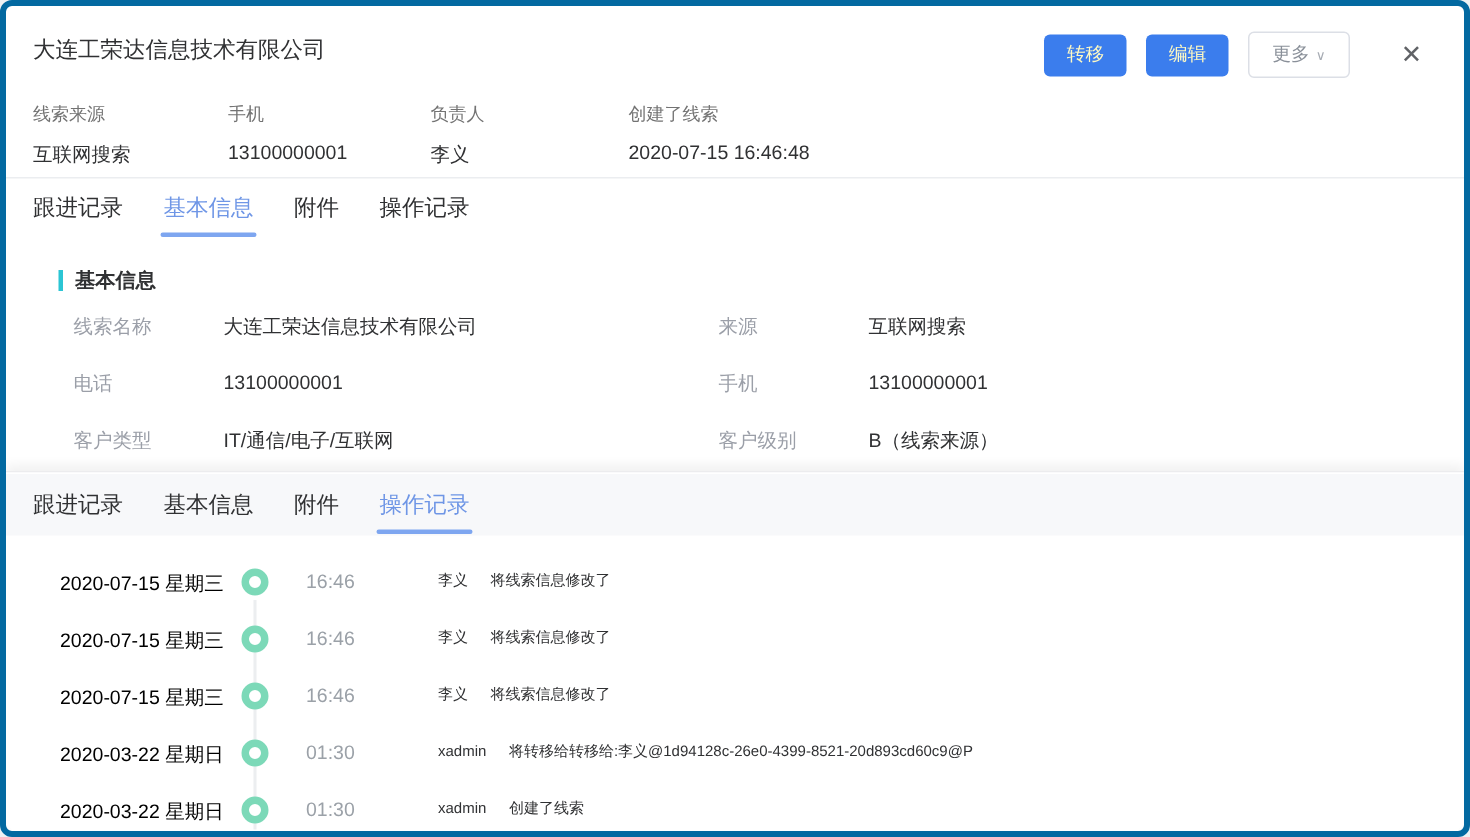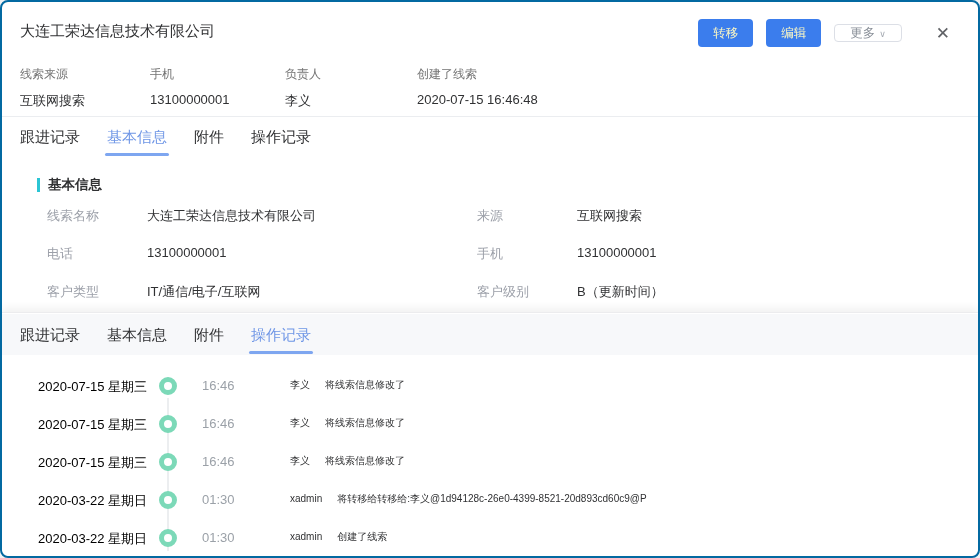--- a/index.html
+++ b/index.html
@@ -1,24 +1,24 @@
 <!DOCTYPE html>
 <html><head>
 <meta charset="utf-8">
 <style>
   * { margin:0; padding:0; box-sizing:border-box; }
   html,body { width:980px; height:558px; background:#eff1f3; font-family:"Liberation Sans", sans-serif; }
-  .panel { position:absolute; inset:0; background:#fff; border:2px solid #0369a1; border-radius:8px; overflow:hidden; }
+  .panel { position:absolute; inset:0; background:#fff; border:4px solid #0369a1; border-radius:8px; overflow:hidden; }
 
   
   .title { position:absolute; left:18px; top:20px; font-size:15px; font-weight:500; color:#303133; }
   .header-actions { position:absolute; top:17px; right:20px; display:flex; align-items:center; }
   .btn { height:28px; padding:0 15px; font-size:12.5px; border-radius:4px; border:none; cursor:pointer; font-family:inherit; }
   .btn-primary { background:#3b7ded; color:#fef9c3; margin-left:13px; }
-  .btn-plain { background:#fff; color:#8a9099; border:1px solid #dcdfe6; margin-left:13px; height:18px; }
+  .btn-plain { background:#fff; color:#8a9099; border:1px solid #dcdfe6; margin-left:13px; height:31px; }
   .btn-plain .caret { font-size:9px; margin-left:4px; color:#a6abb3; }
   .close-x { margin-left:34px; margin-right:8px; font-size:17px; color:#606266; cursor:pointer; line-height:1; }
 
   .summary { position:absolute; top:64px; left:0; right:0; height:46px; }
   .summary .col { position:absolute; top:0; }
   .summary .lab { font-size:12px; color:#737373; display:block; }
   .summary .val { font-size:13px; color:#303133; display:block; margin-top:9px; }
 
   .divider-1 { position:absolute; top:114px; left:0; right:0; height:1px; background:#ebedf0; }
 
@@ -112,21 +112,21 @@
       <div class="field">
         <span class="lab">手机</span>
         <span class="val">13100000001</span>
       </div>
       <div class="field">
         <span class="lab">客户类型</span>
         <span class="val">IT/通信/电子/互联网</span>
       </div>
       <div class="field">
         <span class="lab">客户级别</span>
-        <span class="val">B（更新时间）</span>
+        <span class="val">B（线索来源）</span>
       </div>
     </div>
 
   <div class="panel2">
     <div class="tabbar tabbar-bottom"><span class="tab">跟进记录</span><span class="tab">基本信息</span><span class="tab">附件</span><span class="tab active">操作记录</span></div>
     <div class="timeline">
       <div class="tl-line"></div>
     <div class="tl-row">
           <span class="tl-date">2020-07-15 星期三</span>
           <span class="tl-dot"></span>

